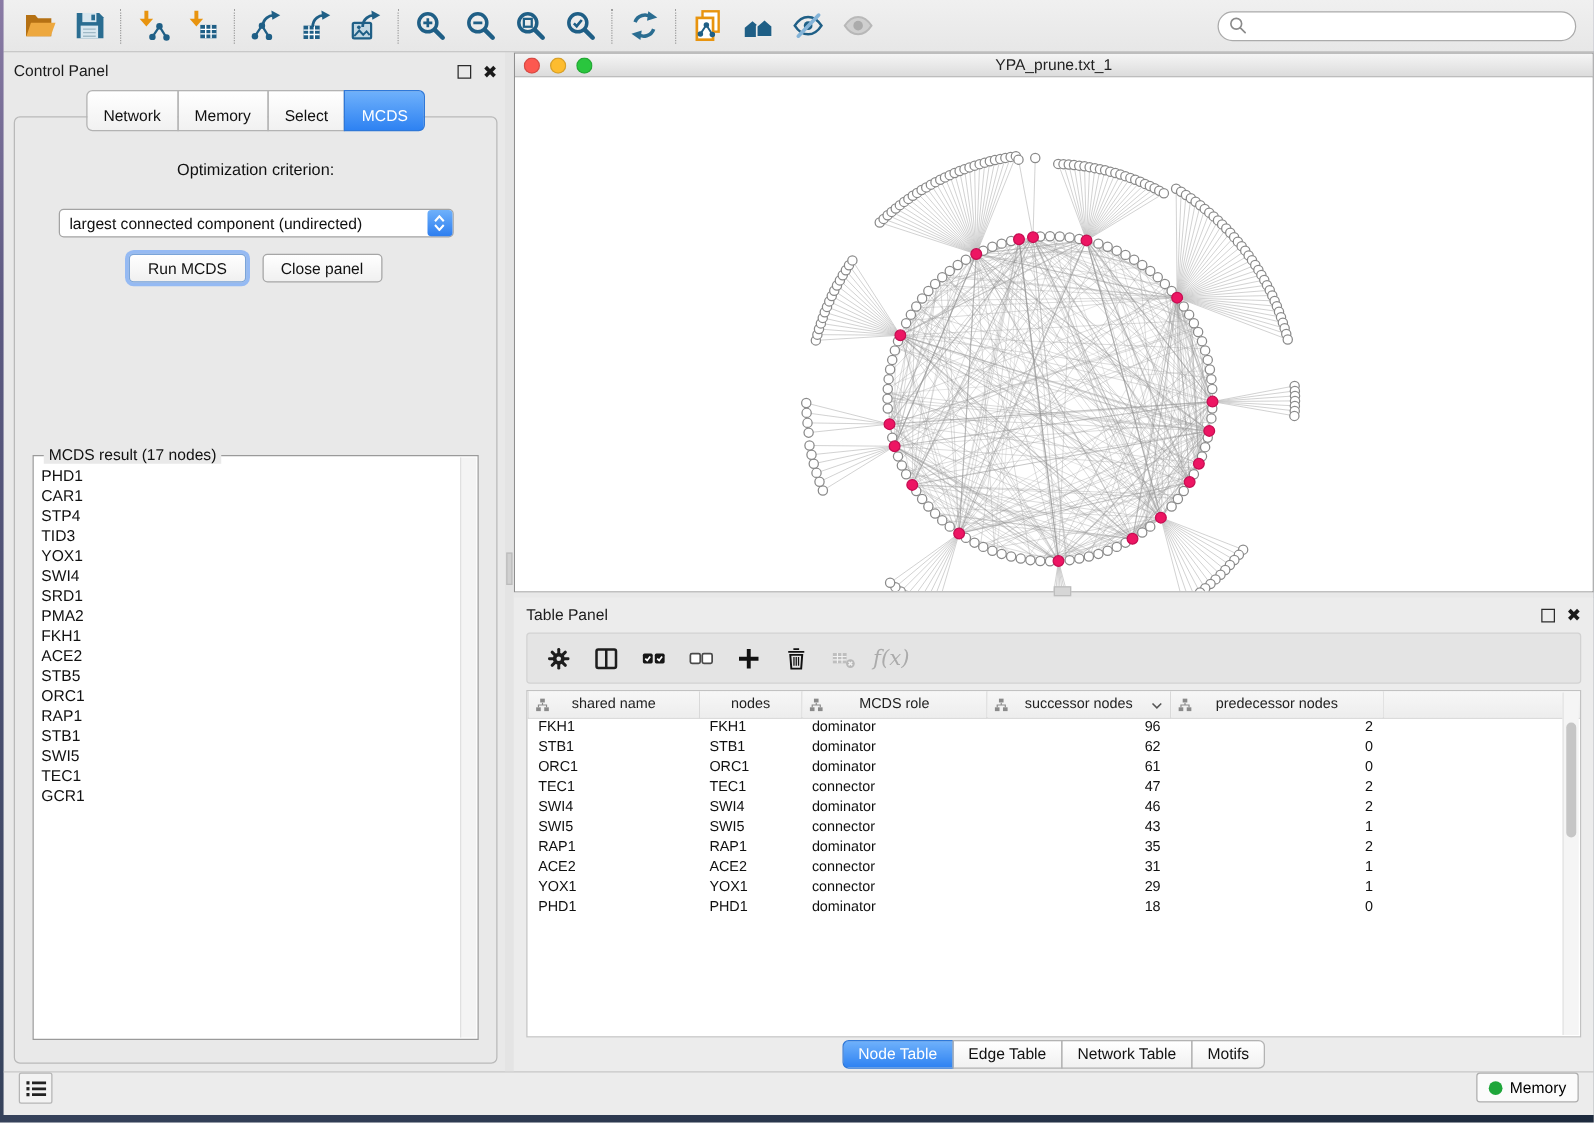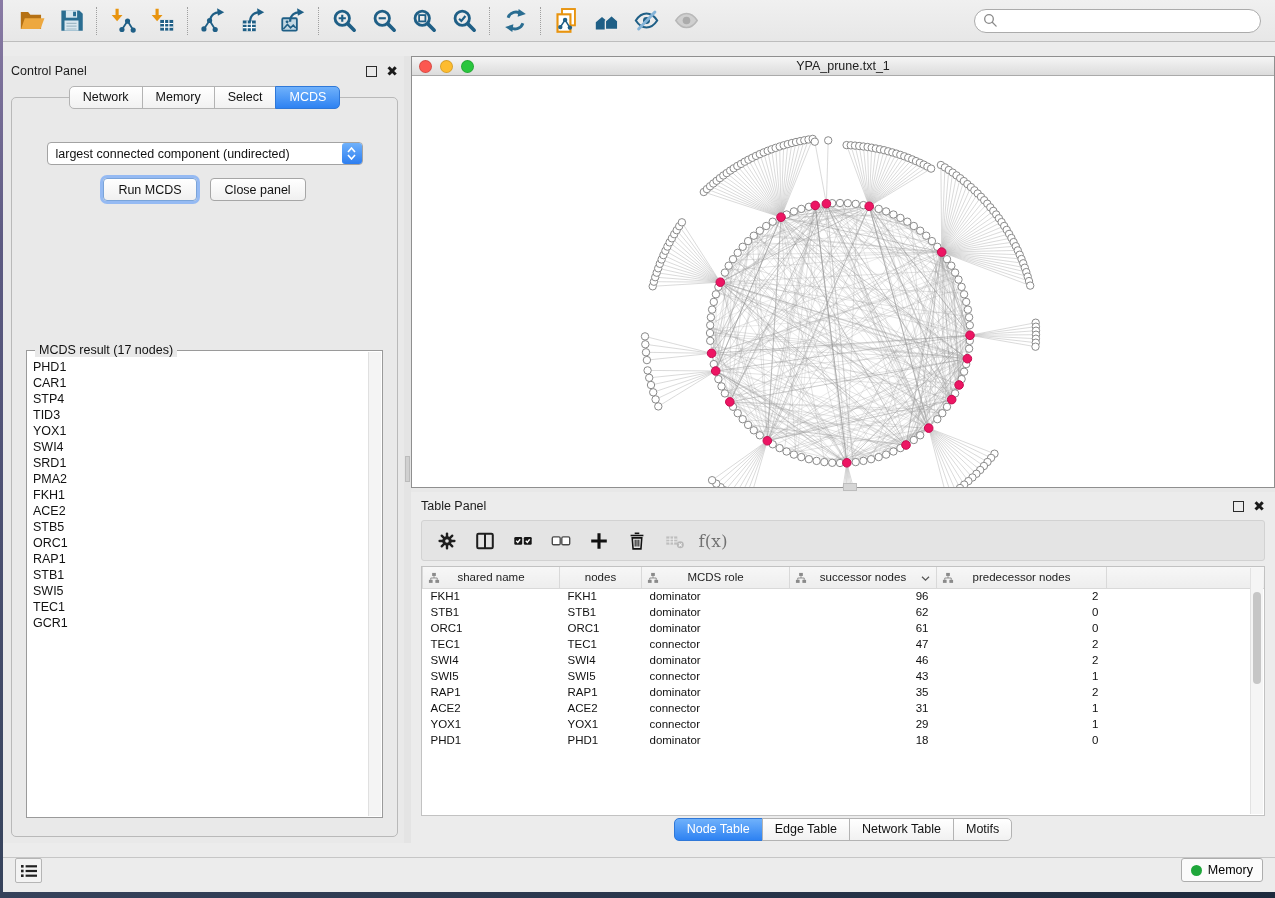--- a/index.html
+++ b/index.html
@@ -3,21 +3,21 @@
 <meta charset="utf-8">
 <style>
   * { margin:0; padding:0; box-sizing:border-box; }
   html,body { width:1275px; height:898px; overflow:hidden; }
   body {
     font-family:"Liberation Sans","DejaVu Sans",sans-serif;
     background:linear-gradient(160deg,#8a7BA5 0%,#5d5a82 18%,#3a4660 60%,#1d2a3d 100%);
     position:relative; font-size:12px; color:#111;
   }
   .app { position:absolute; left:3px; right:0; top:0; bottom:6px;
-    background:#ececec; display:flex; flex-direction:column;gap:14px; }
+    background:#ececec; display:flex; flex-direction:column; }
 
   
   .toolbar { height:42px; background:linear-gradient(#f0f0f0,#e7e7e7);
     border-bottom:1px solid #bdbdbd; display:flex; align-items:center; padding:0 8px; flex:0 0 auto; }
   .tb-group { display:flex; align-items:center; }
   .tb-sep { width:1px; height:28px; margin:0 5px; border-left:1px dotted #9f9f9f; }
   .tb-btn { width:40px; height:36px; display:flex; align-items:center; justify-content:center;
     background:transparent; border:none; cursor:pointer; }
   .tb-btn svg { width:27px; height:27px; }
   .tb-btn.disabled { opacity:.55; }
@@ -31,21 +31,21 @@
   .main { flex:1; display:flex; min-height:0; }
 
   
   .control-panel { width:401px; flex:0 0 auto; background:#e9e9e9; display:flex; flex-direction:column; padding:4px 6px 6px 8px; }
   .panel-header { height:22px; display:flex; align-items:center; flex:0 0 auto; }
   .panel-title { font-size:12.5px; color:#1c1c1c; }
   .panel-header-icons { margin-left:auto; display:flex; align-items:center; gap:9px; }
   .float-glyph { width:11px; height:11px; border:1.7px solid #2b2b2b; background:transparent; display:inline-block; }
   .close-glyph { font-size:14px; font-weight:bold; color:#1a1a1a; line-height:11px; }
   .cp-tabs { display:flex; justify-content:center; margin-top:4px; position:relative; z-index:2; }
-  .seg-tab { padding:3px 13px 4px; font-size:12.5px; background:linear-gradient(#ffffff,#f1f1f1);
+  .seg-tab { padding:13px 13px 4px; font-size:12.5px; background:linear-gradient(#ffffff,#f1f1f1);
     border:1px solid #b3b3b3; margin-left:-1px; color:#111; cursor:pointer; }
   .seg-tab:first-child { border-radius:5px 0 0 5px; margin-left:0; }
   .seg-tab:last-child { border-radius:0 5px 5px 0; }
   .seg-tab.active { background:linear-gradient(#6fb1fb,#2e82f2); border-color:#2f78d8; color:#fff;text-align:center; }
   .cp-body { flex:1; border:1px solid #b9b9b9; border-radius:5px; margin-top:-12px; padding:20px 6px 10px;
     display:flex; flex-direction:column; background:#e9e9e9; min-height:0; }
   .opt-label { text-align:center; font-size:13px; margin-top:14px; }
   .combo { margin:24px auto 0; width:316px; height:23px; border:1px solid #a3a3a3; border-radius:4px;
     background:#fff; display:flex; align-items:center; position:relative; cursor:pointer; }
   .combo-text { flex:1; padding:0 8px; font-size:12.5px; white-space:nowrap; }
@@ -81,21 +81,21 @@
   .hsplit { height:4px; background:#e8e8e8; position:relative; cursor:row-resize; flex:0 0 auto; }
   .hsplit .grip { position:absolute; left:50%; top:-5px; width:14px; height:8px; background:#d6d6d6; border:1px solid #bdbdbd; }
 
   
   .table-panel { flex:1; background:#ececec; display:flex; flex-direction:column; min-height:0; padding:3px 10px 0; }
   .tp-toolbar { height:41px; margin-top:3px; background:#e4e4e4; border:1px solid #d2d2d2; border-radius:3px;
     display:flex; align-items:center; padding:0 8px; gap:4px; flex:0 0 auto; }
   .tp-btn { width:34px; height:32px; border:none; background:transparent; display:flex; align-items:center; justify-content:center; cursor:pointer; }
   .tp-btn svg { width:22px; height:22px; }
   .tp-btn.disabled { opacity:.5; }
-  .fx-label { font-family:"DejaVu Serif","Liberation Serif",serif; font-size:17px; color:#000000; }
+  .fx-label { font-family:"DejaVu Serif","Liberation Serif",serif; font-style:italic; font-size:17px; color:#737373; }
   .grid-wrap { flex:1; margin-top:5px; border:1px solid #c2c2c2; background:#fff; position:relative; overflow:hidden; min-height:0; }
   table.node-table { border-collapse:collapse; table-layout:fixed; width:852px; font-size:11.5px; }
   table.node-table th { height:21px; background:linear-gradient(#f7f7f7,#ededed); border:1px solid #d9d9d9; border-top:none;
     font-weight:normal; position:relative; text-align:center; font-size:11.5px; color:#222; }
   table.node-table th .hdr-icon { position:absolute; left:5px; top:5px; }
   table.node-table th .sort-glyph { position:absolute; right:6px; top:8px; }
   table.node-table td { height:16px; padding:0 8px; color:#111; border:none; }
   td.num { text-align:right; padding-right:14px; }
   .col0{width:137px}.col1{width:82px}.col2{width:148px}.col3{width:147px}.col4{width:170px}.col5{width:168px}
   .grid-vscroll { position:absolute; top:1px; bottom:1px; right:1px; width:13px; background:#f5f5f5; border-left:1px solid #e2e2e2; }
@@ -293,20 +293,21 @@
           <span class="close-glyph">✖</span>
         </span>
       </div>
       <div class="cp-tabs" id="cp-tabs">
           <span class="seg-tab">Network</span>
           <span class="seg-tab">Memory</span>
           <span class="seg-tab">Select</span>
           <span class="seg-tab active">MCDS</span>
         </div>
       <div class="cp-body">
+        <div class="opt-label">Optimization criterion:</div>
         <div class="combo">
           <span class="combo-text">largest connected component (undirected)</span>
           <span class="combo-step">
             <svg width="9" height="6" viewBox="0 0 9 6">
                 <path d="M1 5l3.5-4L8 5" fill="none" stroke="#fff" stroke-width="1.6"></path>
               </svg>
             <svg width="9" height="6" viewBox="0 0 9 6">
                 <path d="M1 1l3.5 4L8 1" fill="none" stroke="#fff" stroke-width="1.6"></path>
               </svg>
           </span>

